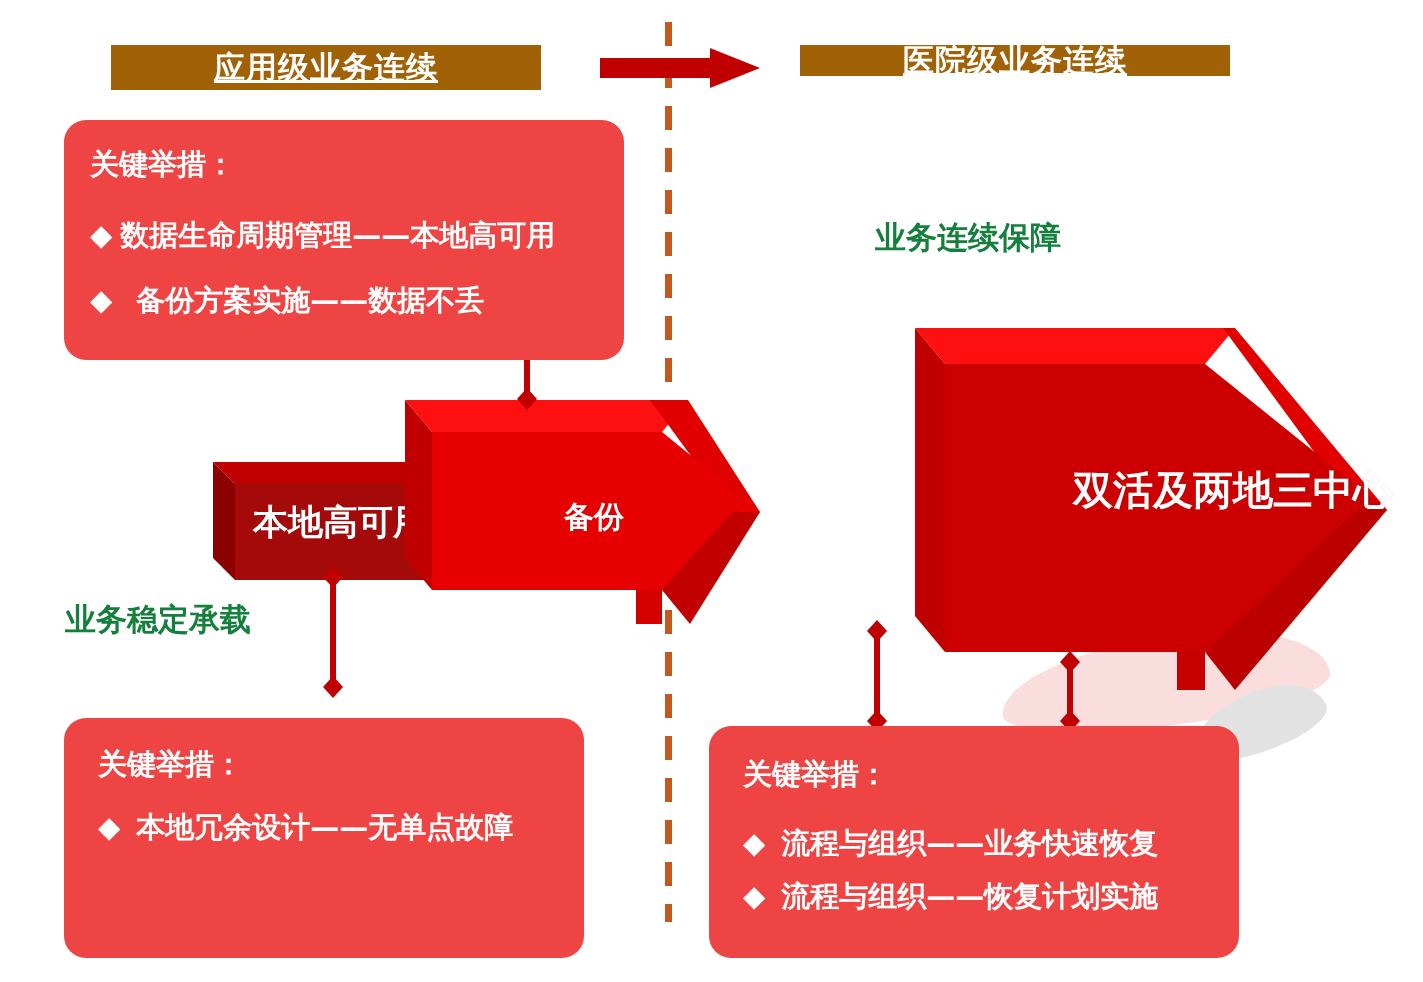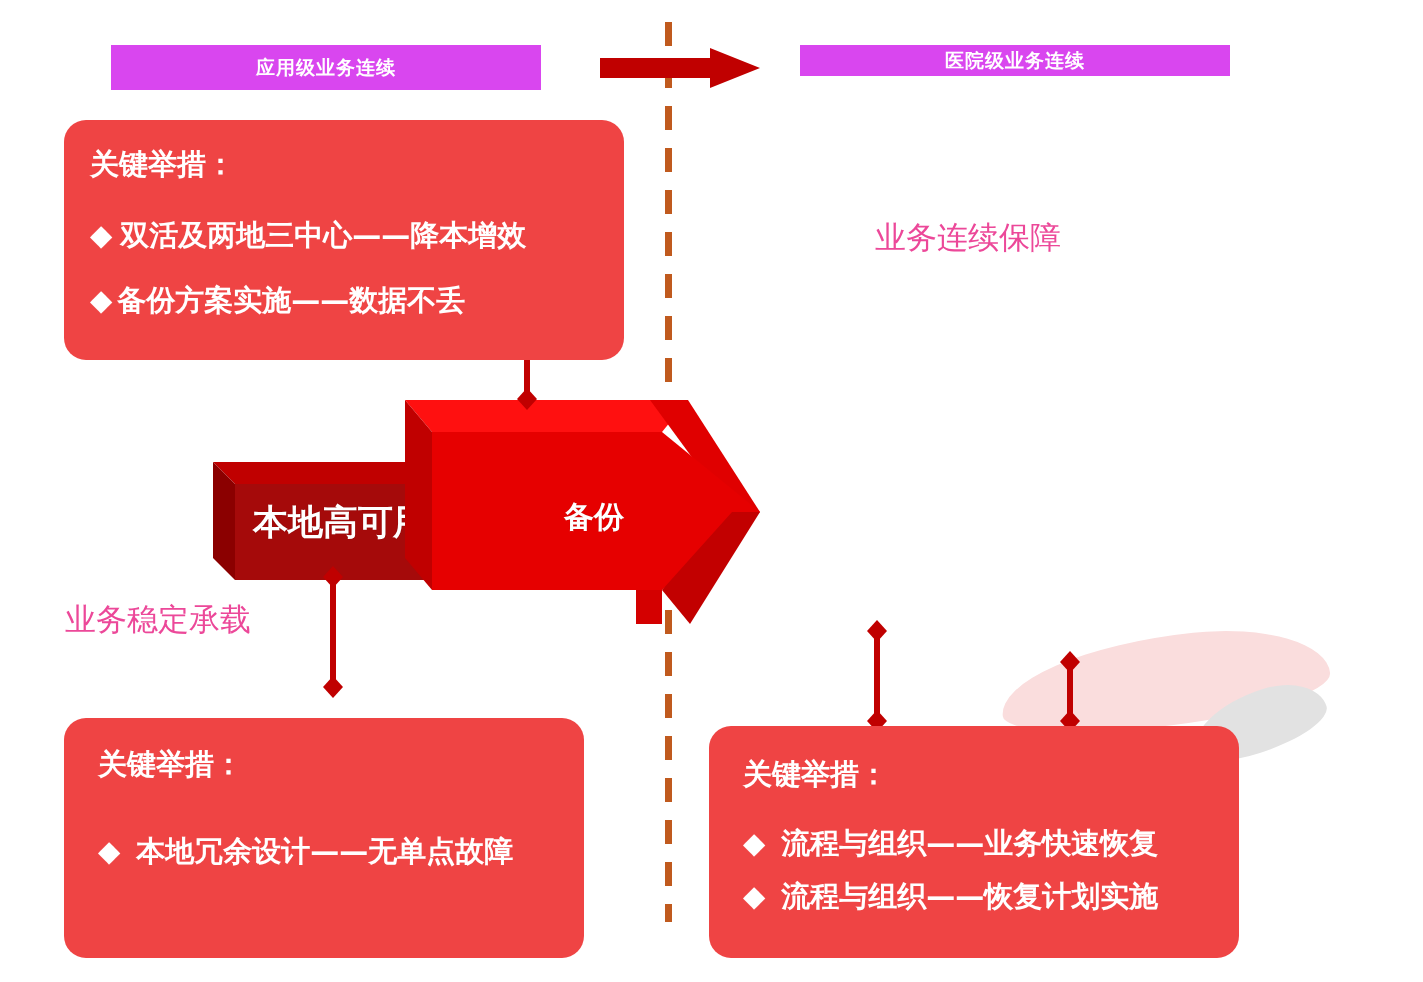--- a/index.html
+++ b/index.html
@@ -1,24 +1,24 @@
 <!DOCTYPE html>
 <html><head>
 <meta charset="utf-8">
 <style>
   html,body{margin:0;padding:0;background:#fff;}
   body{font-family:"DejaVu Sans","Liberation Sans",sans-serif;}
   #stage{position:relative;width:1423px;height:982px;background:#ffffff;overflow:hidden;}
 
   
   .banner{
-    position:absolute;background:#d946ef;color:#ffffff;
+    position:absolute;background:#a16207;color:#ffffff;
     display:flex;align-items:center;justify-content:center;
     font-weight:bold;letter-spacing:1px;
-    font-size:19px;line-height:1;
+    font-size:31px;line-height:1;text-decoration:underline;
   }
   #banner-left{left:111px;top:45px;width:430px;height:45px;}
   #banner-right{left:800px;top:45px;width:430px;height:31px;}
 
   
   #top-arrow{position:absolute;left:600px;top:48px;width:160px;height:40px;}
 
   
   #divider{
     position:absolute;left:665px;top:22px;width:7px;height:900px;
@@ -47,21 +47,21 @@
   
   .card{
     position:absolute;background:#ef4444;border-radius:22px;
     color:#ffffff;box-sizing:border-box;
   }
   .card-title{font-size:29px;font-weight:bold;line-height:1;}
   .card-item{font-size:29px;font-weight:bold;line-height:1;white-space:nowrap;}
   .card-item .dia{display:inline-block;}
 
   
-  .caption{position:absolute;color:#ec4899;font-weight:normal;font-size:31px;
+  .caption{position:absolute;color:#15803d;font-weight:bold;font-size:31px;
            line-height:1;white-space:nowrap;}
 
   
   .conn{position:absolute;}
   .conn svg{display:block;}
 </style>
 </head>
 <body>
 
 <div id="stage">
@@ -107,20 +107,35 @@
 
       <polygon points="32,70 262,70 360,150 262,228 32,228" fill="#E60000"></polygon>
 
       <polygon points="262,228 332,150 360,150 290,262" fill="#C20000"></polygon>
       <polygon points="236,228 262,228 262,262 236,262" fill="#D40000"></polygon>
     </svg>
     <div class="chev-label" style="left:164px;top:140px;font-size:30px;">备份</div>
   </div>
 
 
+  <div class="chev" id="chev-4" style="left:905px;top:280px;">
+    <svg width="500" height="430" viewBox="0 0 500 430">
+
+      <polygon points="10,48 318,48 330,48 300,84 40,84" fill="#FF1010"></polygon>
+      <polygon points="318,48 330,48 482,230 452,230" fill="#E00000"></polygon>
+
+      <polygon points="10,48 40,84 40,372 10,336" fill="#C00000"></polygon>
+
+      <polygon points="40,84 300,84 482,230 300,372 40,372" fill="#CC0000"></polygon>
+
+      <polygon points="300,372 452,230 482,230 330,410" fill="#BB0000"></polygon>
+      <polygon points="272,372 300,372 300,410 272,410" fill="#C60000"></polygon>
+    </svg>
+    <div class="chev-label" style="left:168px;top:190px;font-size:40px;">双活及两地三中心</div>
+  </div>
 
   <div class="conn" style="left:516px;top:318px;">
     <svg width="22" height="92" viewBox="0 0 22 92">
       <line x1="11" y1="10" x2="11" y2="82" stroke="#C00000" stroke-width="6"></line>
       <polygon points="11,0 21,11 11,22 1,11" fill="#C00000"></polygon>
       <polygon points="11,70 21,81 11,92 1,81" fill="#C00000"></polygon>
     </svg>
   </div>
 
   <div class="conn" style="left:322px;top:566px;">
@@ -147,30 +162,30 @@
     </svg>
   </div>
 
   <div class="caption" style="left:875px;top:222px;">业务连续保障</div>
 
   <div class="caption" style="left:65px;top:604px;">业务稳定承载</div>
 
   <div class="card" id="card-tl" style="left:64px;top:120px;width:560px;height:240px;padding:30px 26px;">
     <div class="card-title">关键举措：</div>
     <div class="card-item" style="margin-top:42px;">
-      <span class="dia">◆</span><span style="margin-left:8px;">双活及两地三中心——降本增效</span>
+      <span class="dia">◆</span><span style="margin-left:8px;">数据生命周期管理——本地高可用</span>
     </div>
     <div class="card-item" style="margin-top:36px;">
-      <span class="dia">◆</span><span style="margin-left:5px;">备份方案实施——数据不丢</span>
+      <span class="dia">◆</span><span style="margin-left:24px;">备份方案实施——数据不丢</span>
     </div>
   </div>
 
   <div class="card" id="card-bl" style="left:64px;top:718px;width:520px;height:240px;padding:32px 34px;">
     <div class="card-title">关键举措：</div>
-    <div class="card-item" style="margin-top:58px;">
+    <div class="card-item" style="margin-top:34px;">
       <span class="dia">◆</span><span style="margin-left:16px;">本地冗余设计——无单点故障</span>
     </div>
   </div>
 
   <div class="card" id="card-br" style="left:709px;top:726px;width:530px;height:232px;padding:34px 34px;">
     <div class="card-title">关键举措：</div>
     <div class="card-item" style="margin-top:40px;">
       <span class="dia">◆</span><span style="margin-left:16px;">流程与组织——业务快速恢复</span>
     </div>
     <div class="card-item" style="margin-top:24px;">

